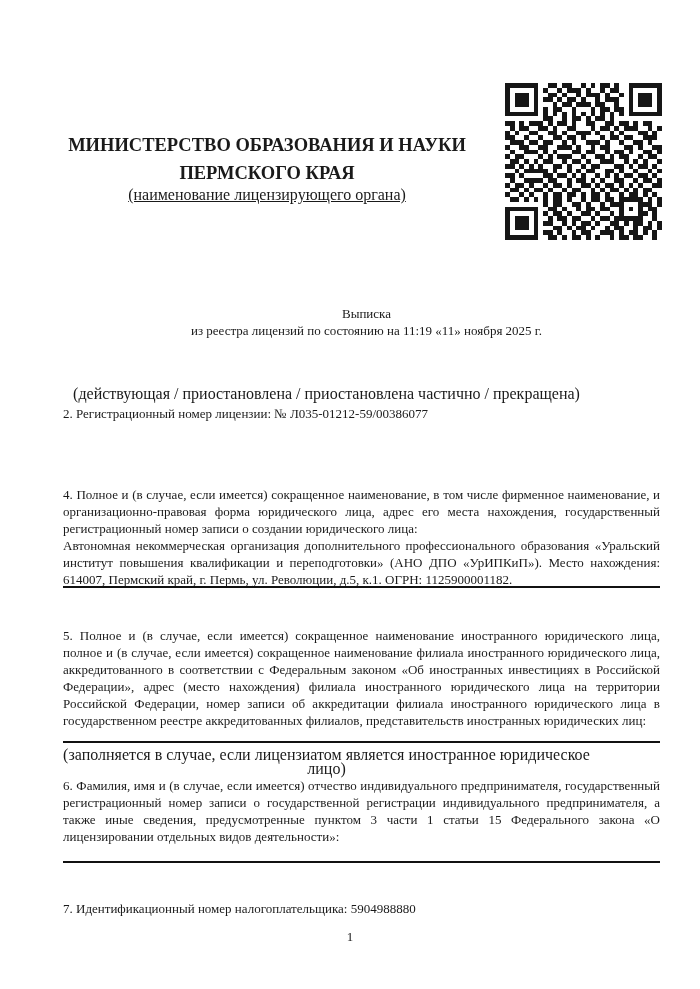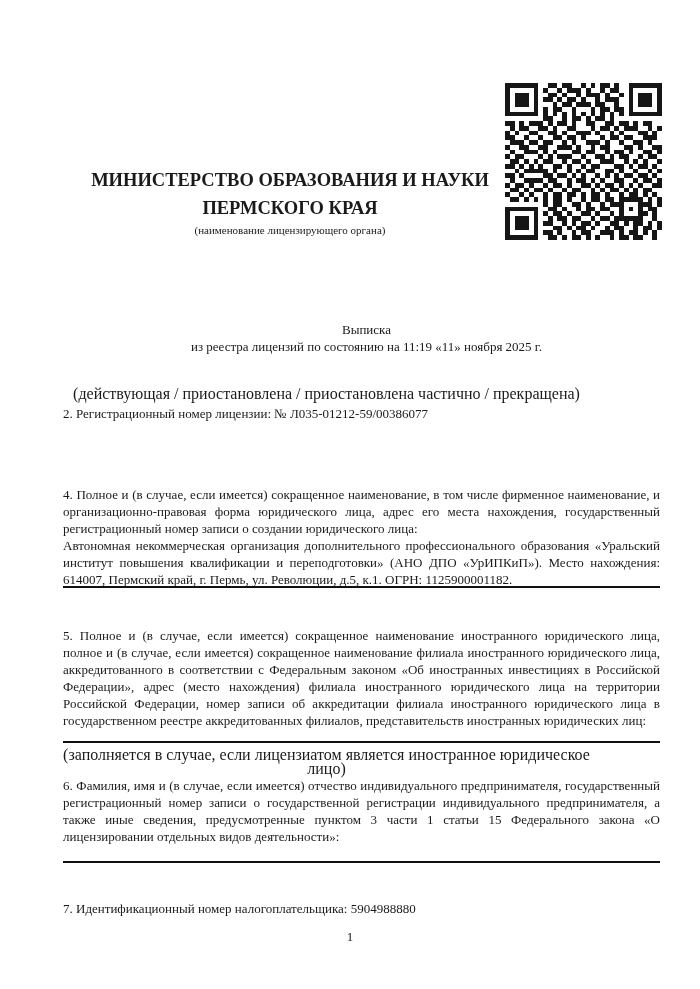--- a/index.html
+++ b/index.html
@@ -9,43 +9,43 @@
     height: 989px;
     background: #ffffff;
     font-family: "Liberation Serif", serif;
     color: #1a1a1a;
     font-size: 13px;
     line-height: 17px;
     overflow: hidden;
   }
   .letterhead {
     position: absolute;
-    left: 65px; top: 131px; width: 450px;
+    left: 42px; top: 131px; width: 450px;
     text-align: center;
     font-weight: bold;
     font-size: 18.5px;
     line-height: 28px;
-    margin-top: 35px;
   }
   .letterhead .h-line { white-space: nowrap; }
   .letterhead .h-caption {
     font-weight: normal;
-    font-size: 11px;
+    font-size: 16px;
     line-height: 14px;
     margin-top: 1px;
     white-space: nowrap;
+    text-decoration: underline;
   }
   .qr {
     position: absolute;
     left: 505px; top: 83px;
     width: 157px; height: 157px;
   }
   .doc-title {
     position: absolute;
-    left: 63px; top: 321px; width: 607px;
+    left: 63px; top: 305px; width: 607px;
     text-align: center;
   }
   .field { position: absolute; left: 63px; width: 597px; }
   .para  { position: absolute; left: 63px; width: 597px; }
   .just  { text-align: justify; }
   .note {
     position: absolute;
     left: 63px; width: 527px;
     text-align: center;
     font-size: 16px;

